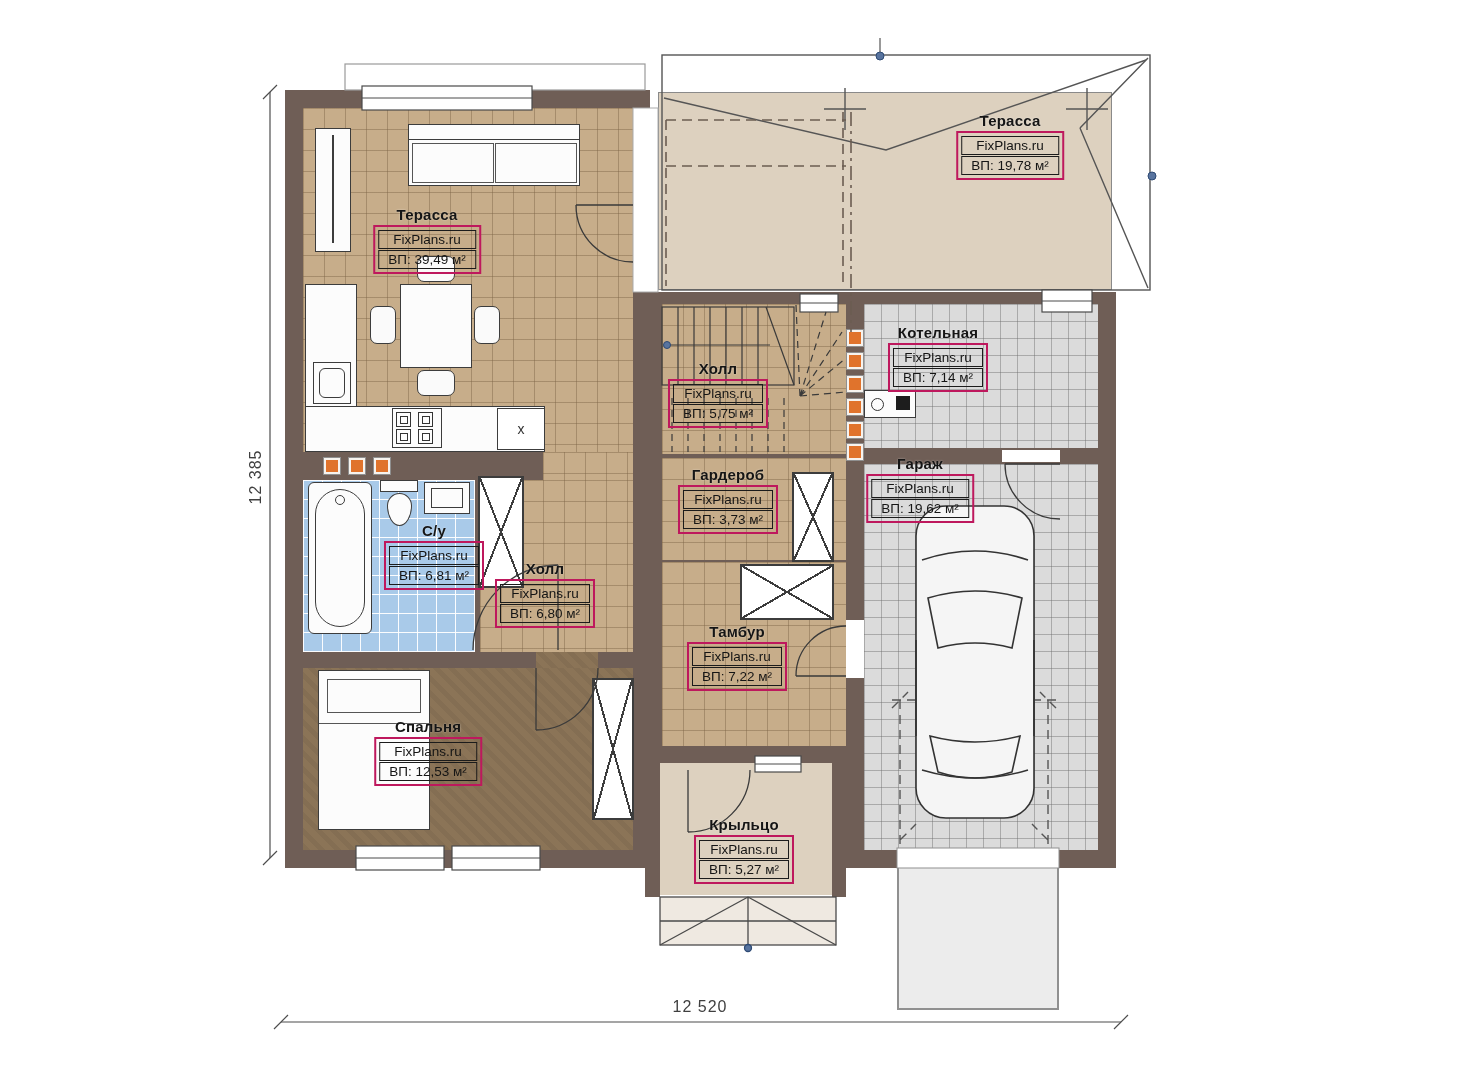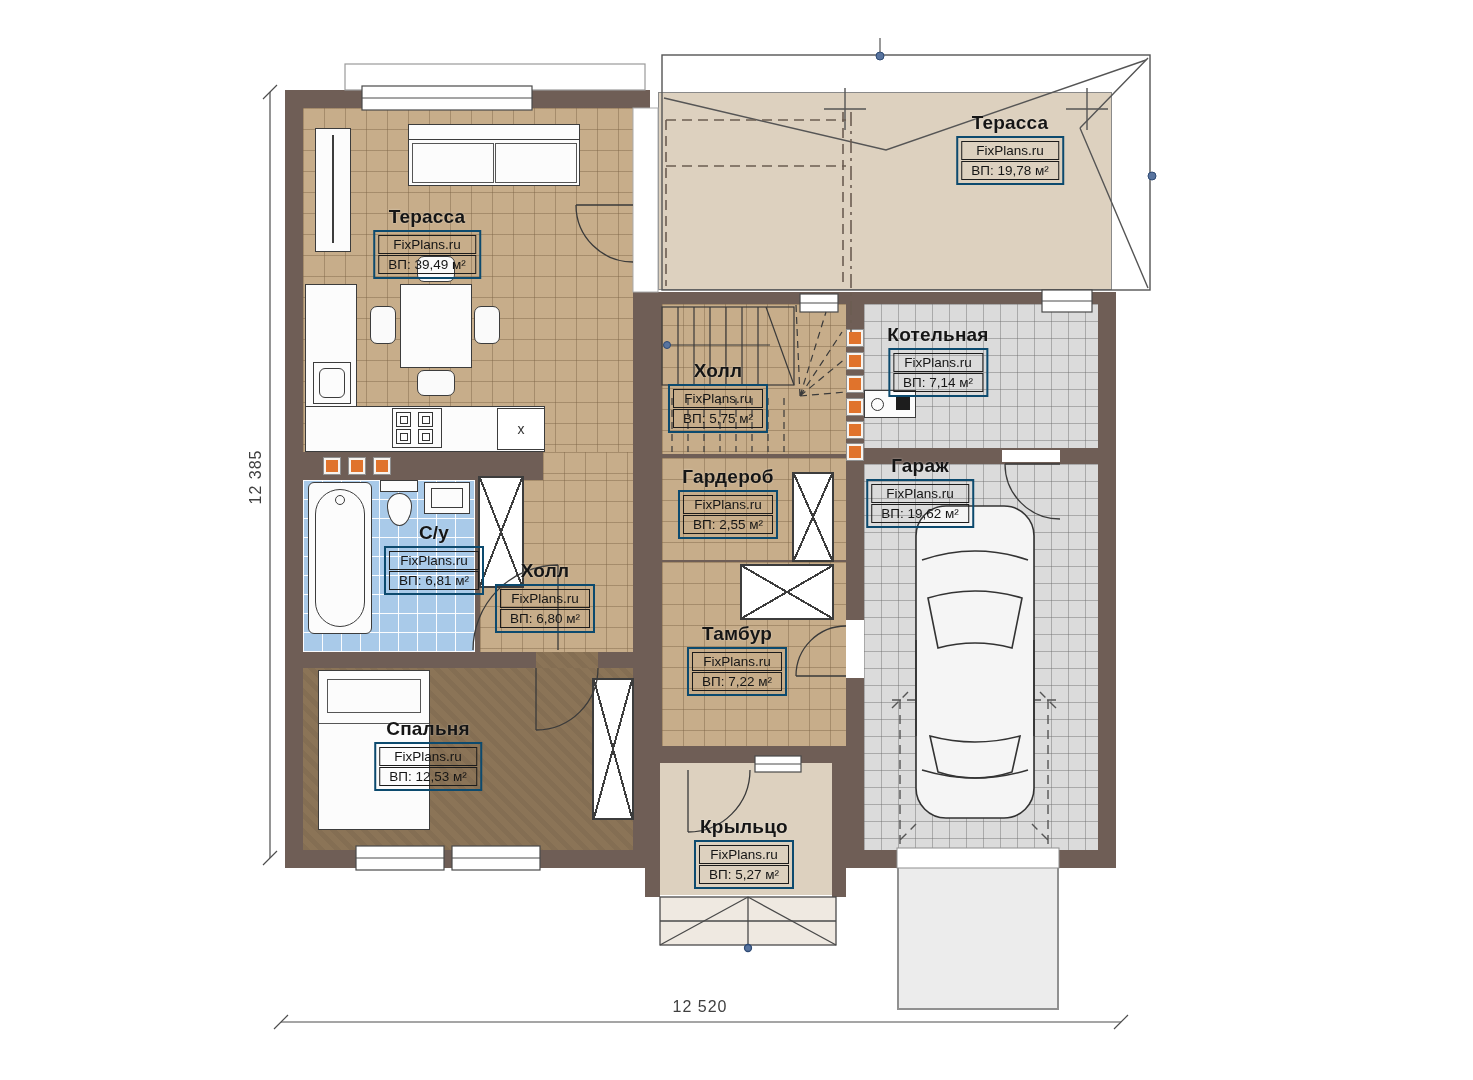--- a/index.html
+++ b/index.html
@@ -31,22 +31,22 @@
       linear-gradient(to top right,  transparent calc(50% - 1px),#3c3c3c calc(50% - 1px),#3c3c3c calc(50% + 1px),transparent calc(50% + 1px)),
       linear-gradient(to bottom right,transparent calc(50% - 1px),#3c3c3c calc(50% - 1px),#3c3c3c calc(50% + 1px),transparent calc(50% + 1px)),
       #fff;}
   .osq{position:absolute;width:12px;height:12px;background:#e0732c;border:2px solid #f7f3ee;
        outline:1px solid #8f8f8f;box-sizing:content-box;z-index:12;}
   .burner{width:15px;height:15px;border:1.5px solid #333;display:grid;place-items:center;box-sizing:border-box;}
   .burner::before{content:"";width:6px;height:6px;border:1px solid #333;}
   
   .rlabel{position:absolute;transform:translateX(-50%);display:flex;flex-direction:column;
           align-items:center;z-index:30;color:#151515;}
-  .rname{font-size:19px;font-weight:bold;letter-spacing:.2px;margin-bottom:2px;text-shadow:0 0 2px rgba(255,255,255,.5);}
-  .rbox{border:2px solid #0c4a6e;padding:2px;}
+  .rname{font-size:15px;font-weight:bold;letter-spacing:.2px;margin-bottom:2px;text-shadow:0 0 2px rgba(255,255,255,.5);}
+  .rbox{border:2px solid #be185d;padding:2px;}
   .rbox>div{border:1.5px solid #1b1b1b;padding:1px 9px;margin:1px;font-size:13.5px;
             text-align:center;white-space:nowrap;}
   .dim{position:absolute;z-index:30;color:#3f3f3f;font-size:16px;letter-spacing:1px;}
   .dim-v{left:216px;top:468px;transform:rotate(-90deg);transform-origin:center;width:80px;text-align:center;}
   .dim-h{left:640px;top:998px;width:120px;text-align:center;}
   .kx{position:absolute;left:497px;top:408px;width:48px;height:42px;background:#fff;
       border:1.5px solid #3c3c3c;box-sizing:border-box;display:flex;align-items:center;
       justify-content:center;font-size:14px;color:#333;z-index:11;}
   .overlay{position:absolute;left:0;top:0;z-index:20;pointer-events:none;}
   .driveway{position:absolute;left:897px;top:866px;width:162px;height:144px;background:#ececec;
@@ -253,21 +253,21 @@
     <div class="rname">Холл</div>
     <div class="rbox">
       <div>FixPlans.ru</div>
       <div>ВП: 5,75 м²</div>
     </div>
   </div>
   <div class="rlabel" style="left:728px;top:466px;">
     <div class="rname">Гардероб</div>
     <div class="rbox">
       <div>FixPlans.ru</div>
-      <div>ВП: 2,55 м²</div>
+      <div>ВП: 3,73 м²</div>
     </div>
   </div>
   <div class="rlabel" style="left:920px;top:455px;justify-content:center;">
     <div class="rname">Гараж</div>
     <div class="rbox">
       <div>FixPlans.ru</div>
       <div>ВП: 19,62 м²</div>
     </div>
   </div>
   <div class="rlabel" style="left:434px;top:522px;">

